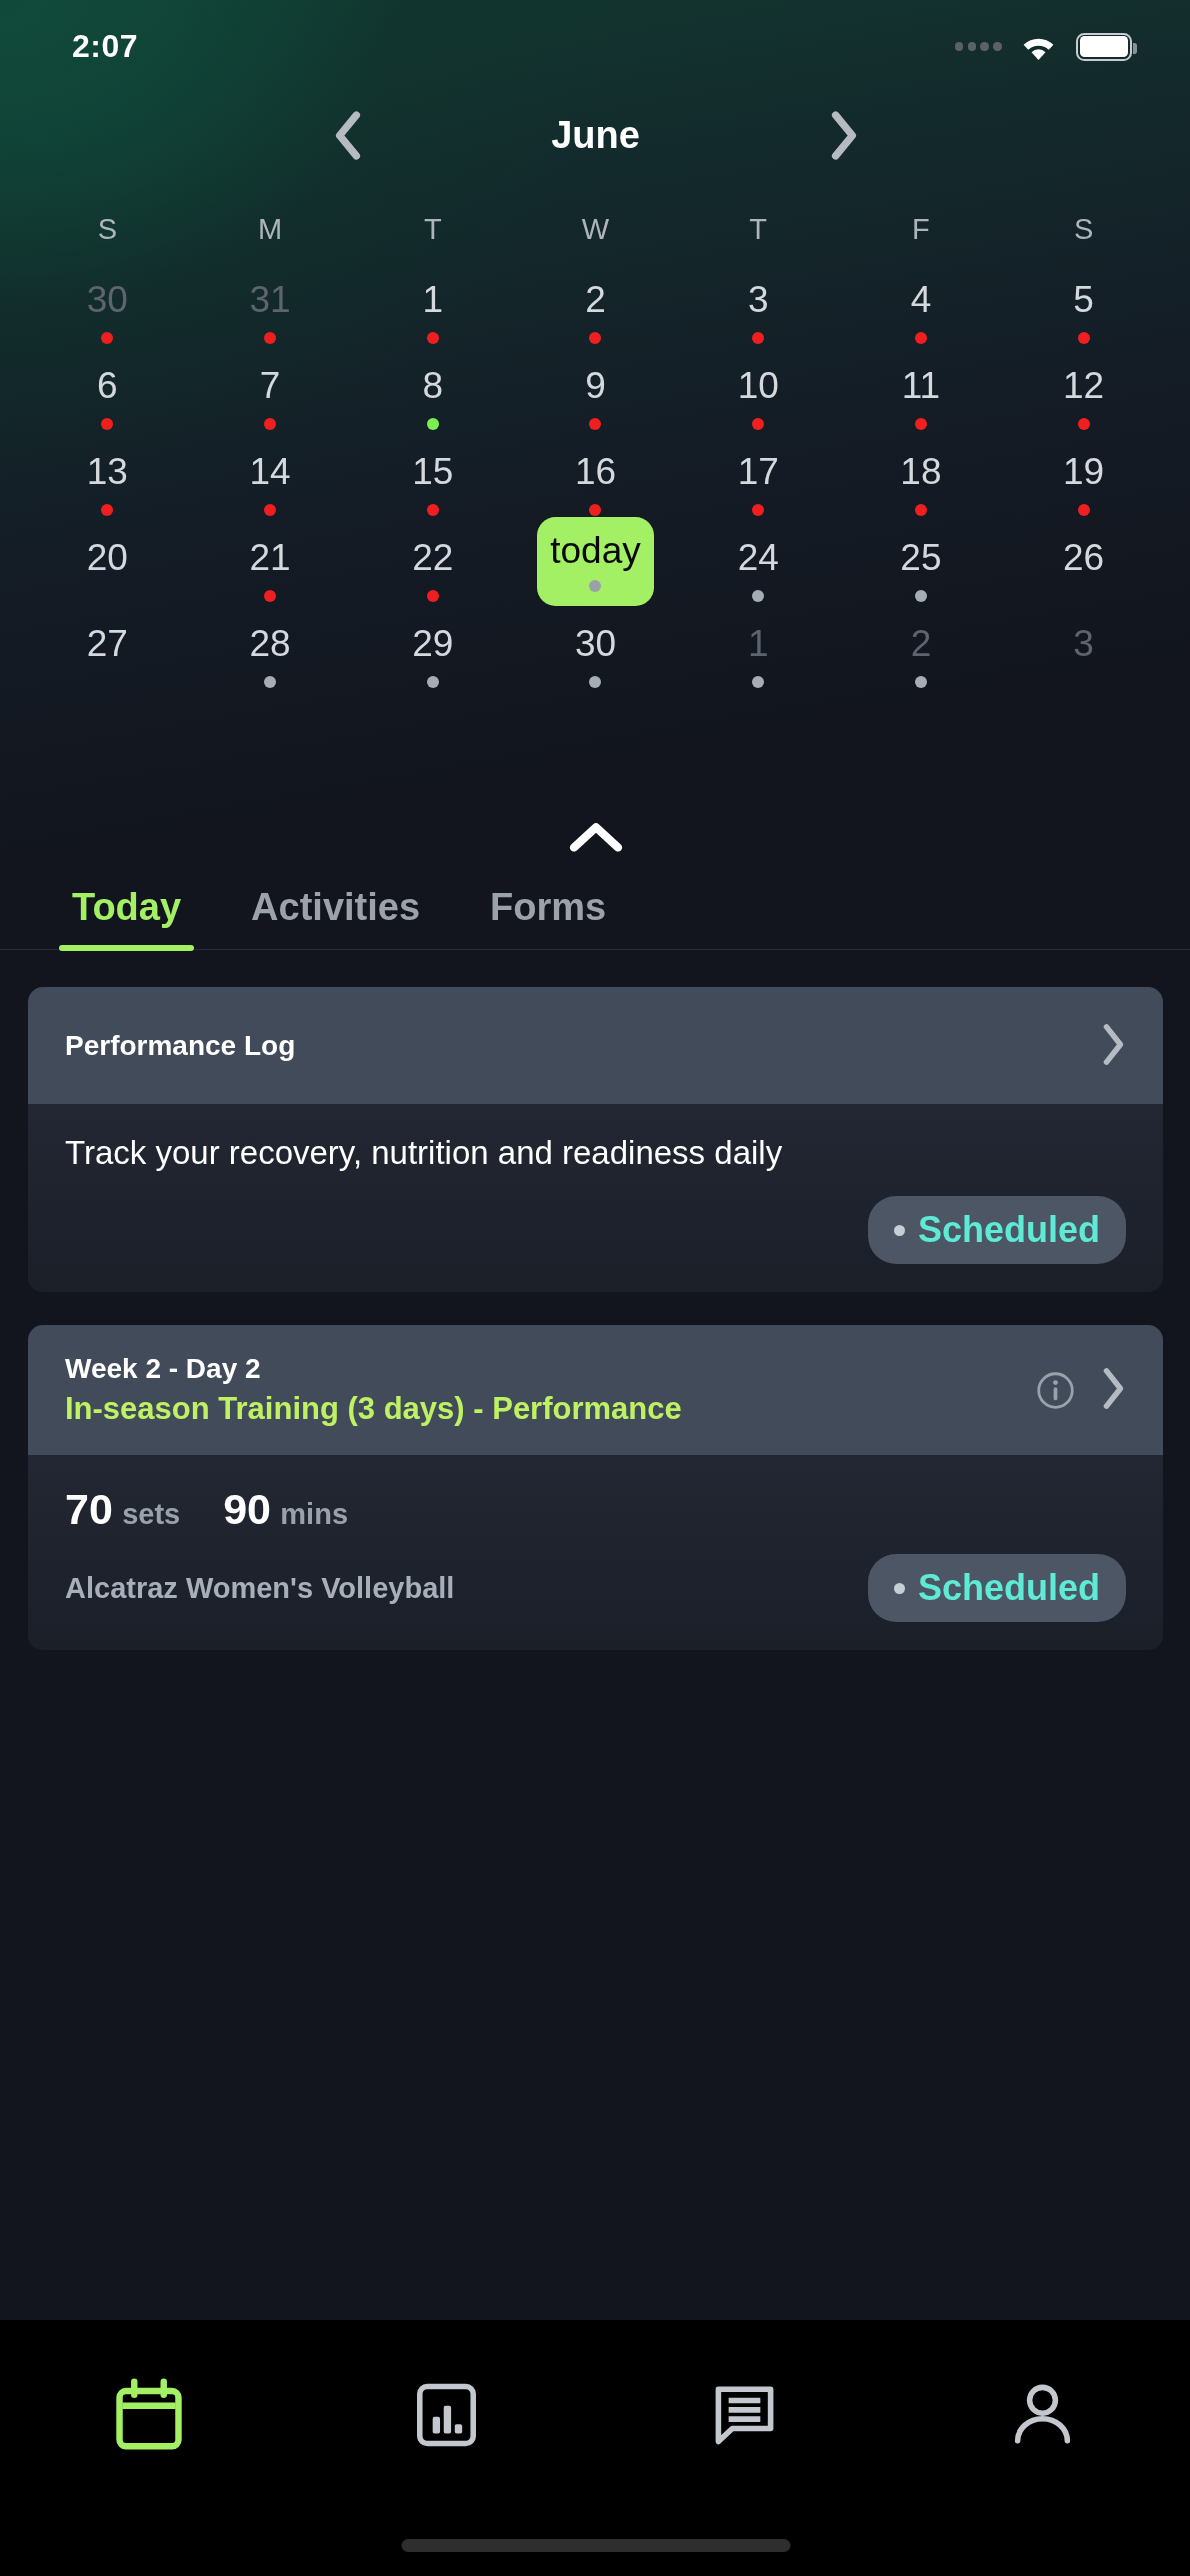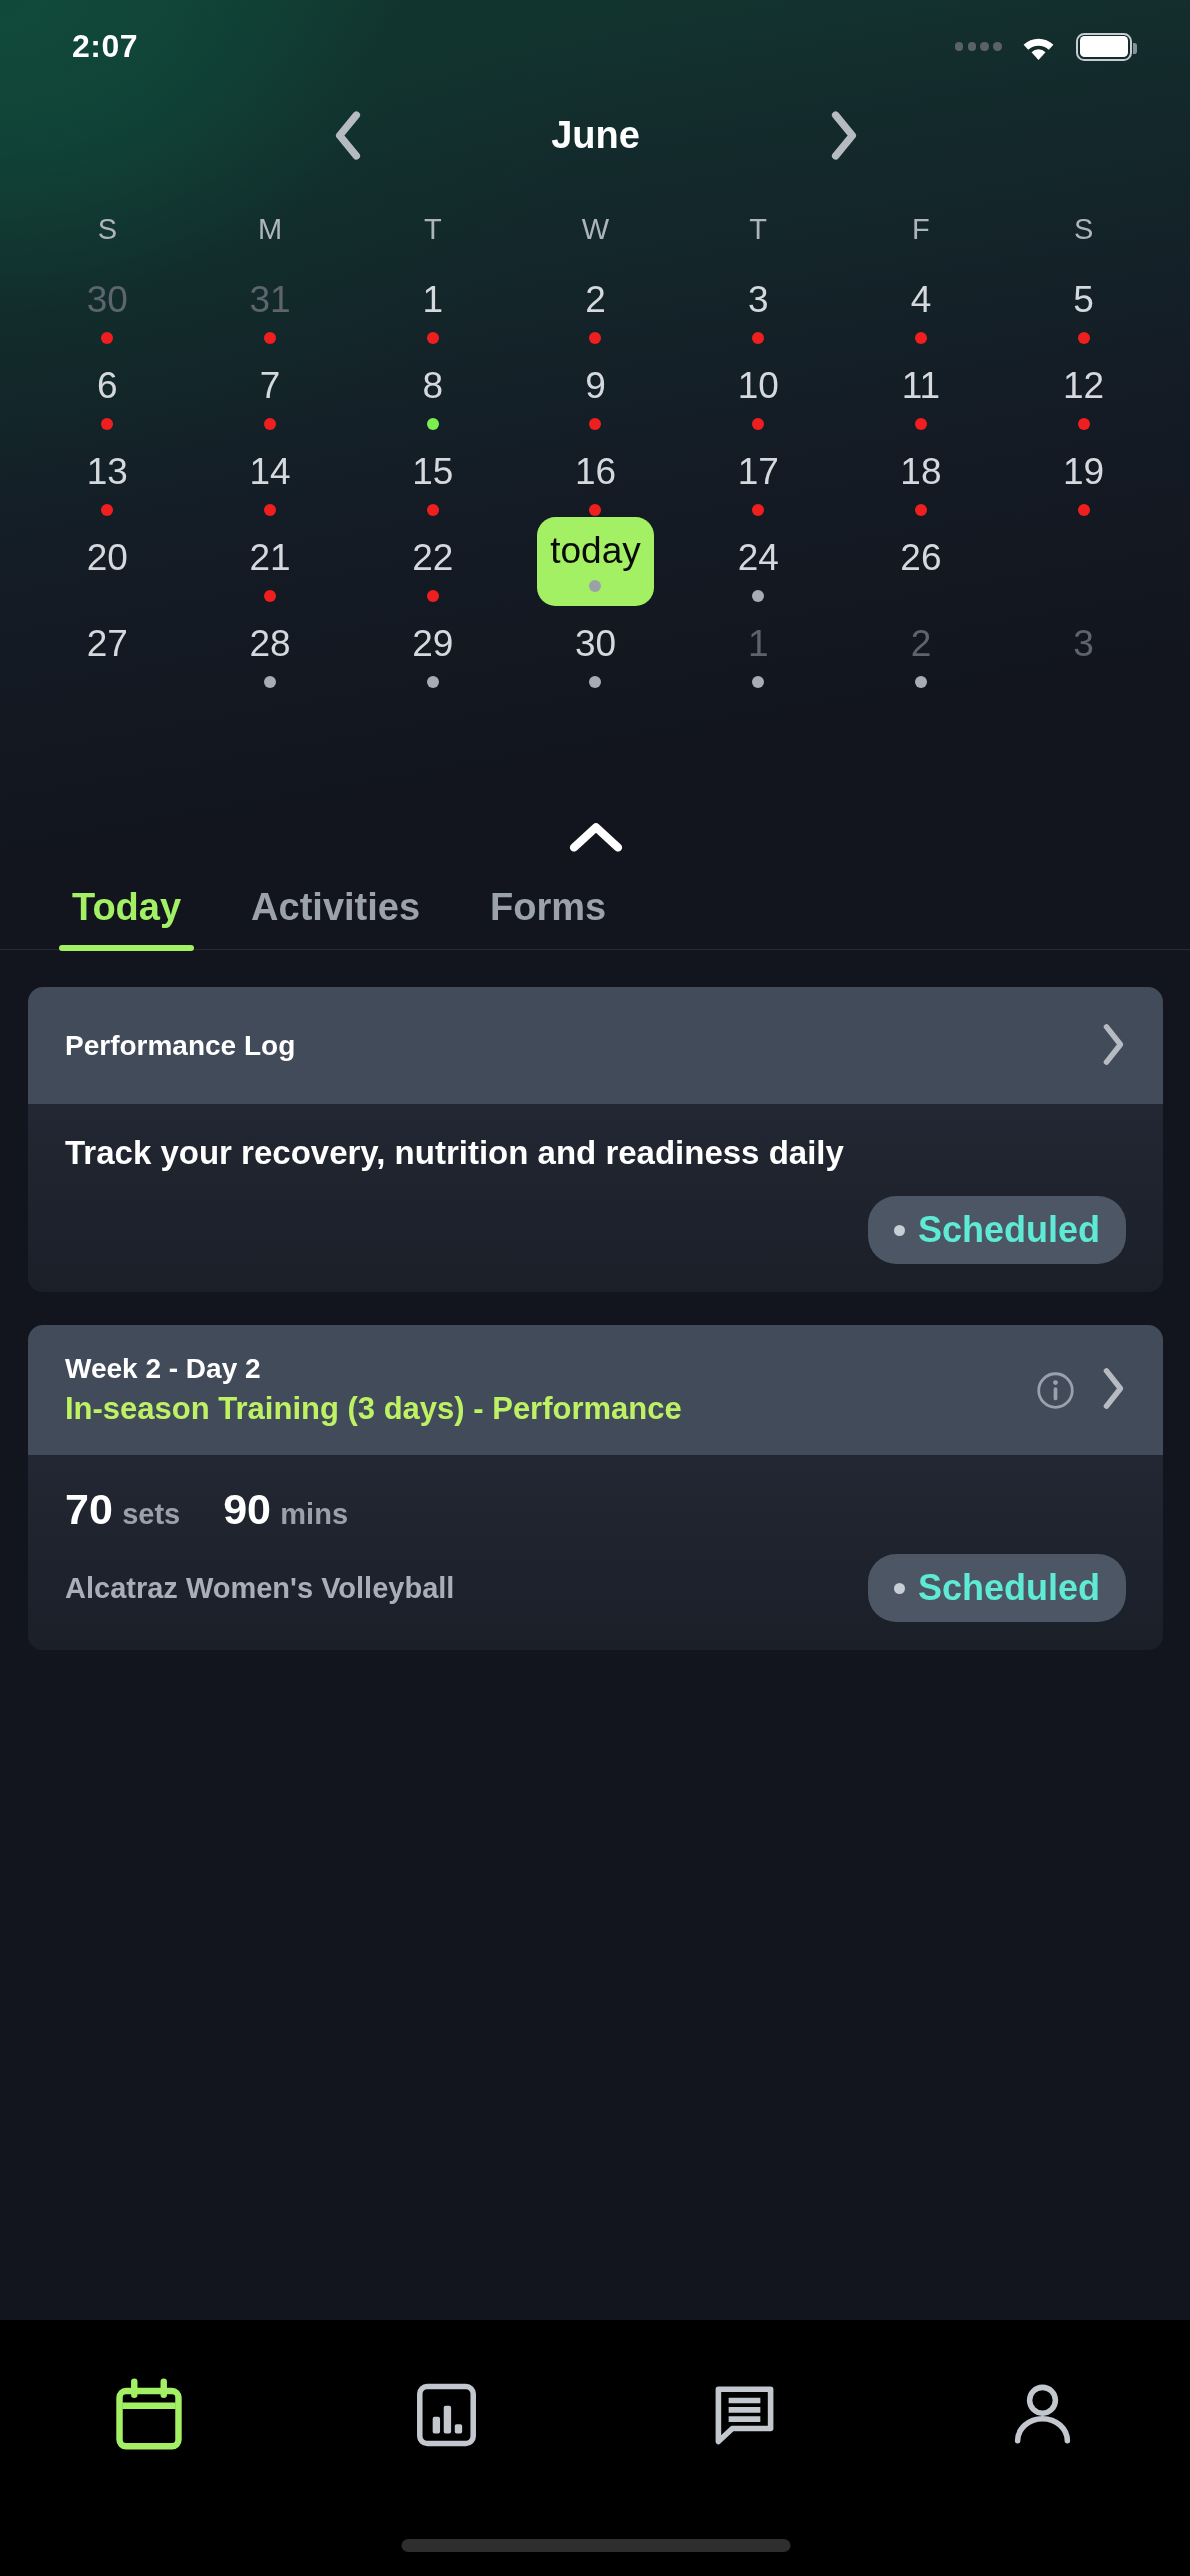--- a/index.html
+++ b/index.html
@@ -137,21 +137,21 @@
   .card-head .titles { display:flex; flex-direction:column; gap:5.6px; }
   .card-title { color:#fff; font-size:28px; font-weight:700; }
   .card-sub { color:#bef264; font-size:31px; font-weight:600; }
   .head-actions { display:flex; align-items:center; gap:24px; }
   .info-icon { width:41px; height:41px; cursor:pointer; }
 
   .card-body {
     background:linear-gradient(180deg, #222733 0%, #1A1F28 100%);
     padding:30px 37px 28px 37px; position:relative; min-height:185px;
   }
-  .body-text { color:#fff; font-size:33px; font-weight:700; }
+  .body-text { color:#fff; font-size:33px; font-weight:400; }
   .stats { display:flex; align-items:baseline; gap:43px; }
   .stat { display:flex; align-items:baseline; gap:9.3px; }
   .stat .val { color:#fff; font-size:43px; font-weight:700; }
   .stat .unit { color:#9AA1AB; font-size:29px; font-weight:600; }
   .body-foot {
     margin-top:20.4px; display:flex; align-items:center; justify-content:space-between;
   }
   .team { color:#A8AFBA; font-size:29px; font-weight:600; }
   .pill {
     background:#4C5665; border-radius:28px; padding:13px 26px;
@@ -334,20 +334,24 @@
               <div class="dot red"></div>
             </div>
             <div class="day today">
               <div class="today-pill">
                 <div class="num">today</div>
                 <div class="dot grey"></div>
               </div>
             </div>
             <div class="day">
               <div class="num">24</div>
+              <div class="dot grey"></div>
+            </div>
+            <div class="day">
+              <div class="num">25</div>
               <div class="dot grey"></div>
             </div>
             <div class="day">
               <div class="num">26</div>
               <div class="dot none"></div>
             </div>
           </div>
           <div class="week">
             <div class="day">
               <div class="num">27</div>

